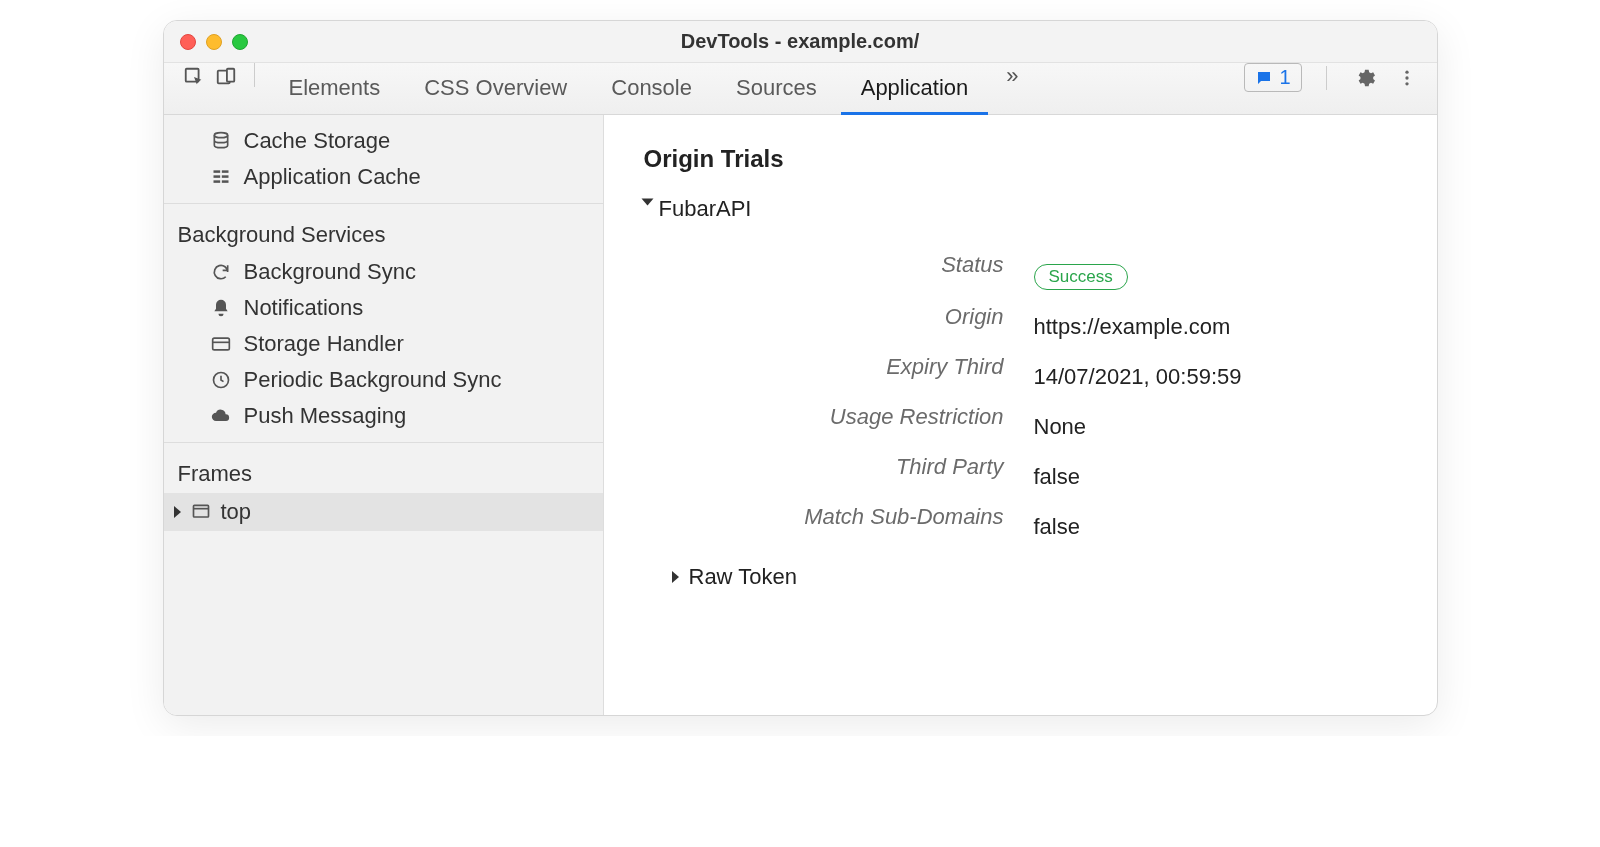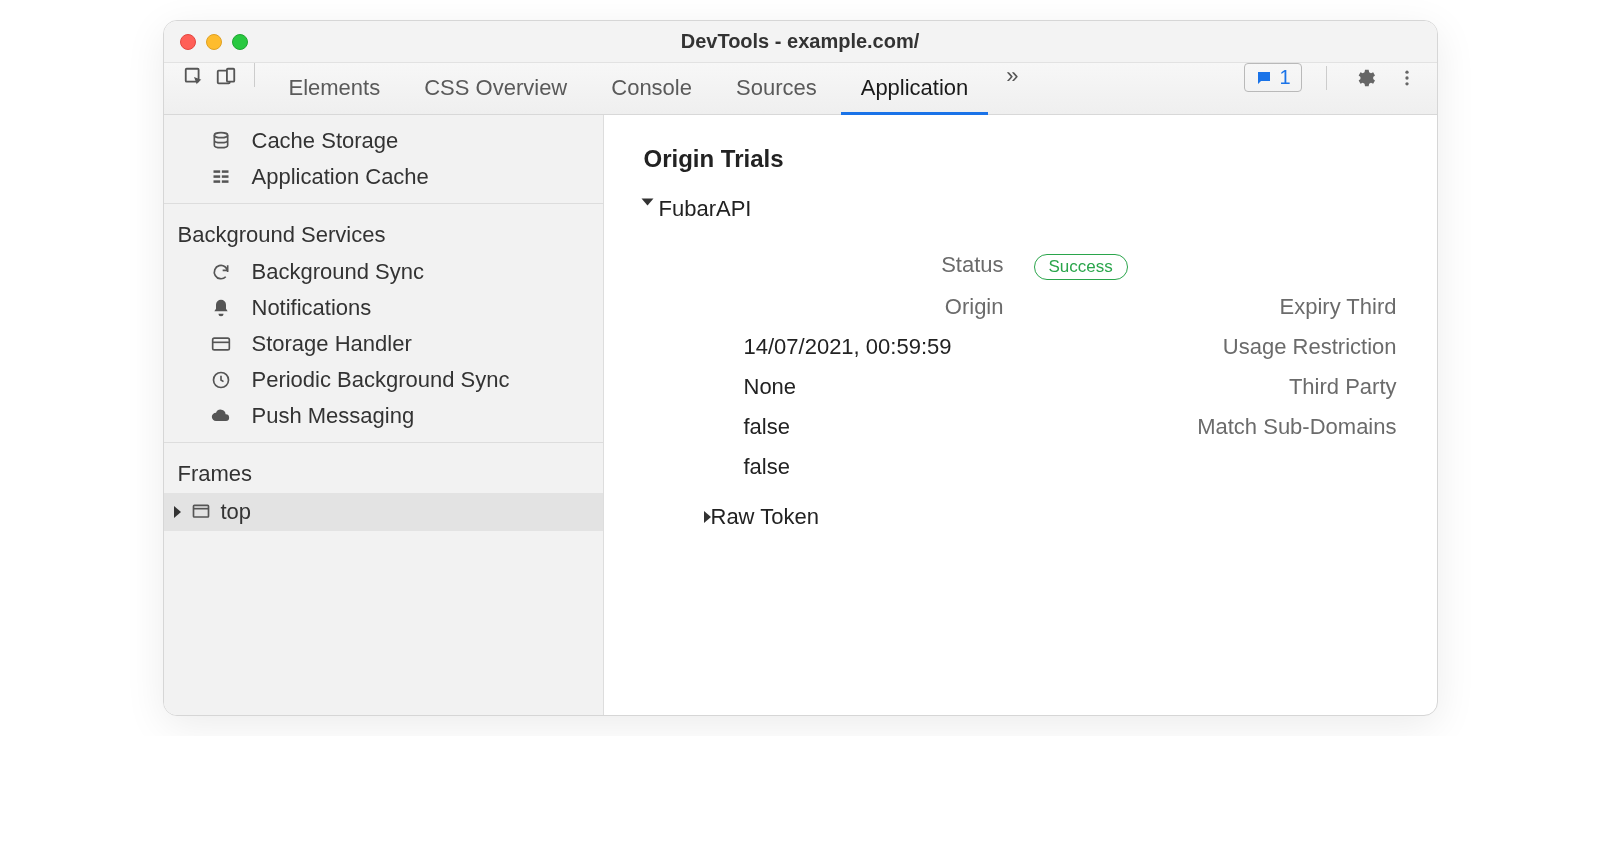--- a/index.html
+++ b/index.html
@@ -108,21 +108,21 @@
   .sidebar-section {
     padding: 8px 0 8px 0;
     border-bottom: 1px solid #ddd;
   }
   .sidebar-heading {
     padding: 10px 14px 6px 14px;
     font-size: 22px;
     color:#333;
   }
   .sidebar-item {
-    display:flex; align-items:center; gap:20px;
+    display:flex; align-items:center; gap:12px;
     padding: 5px 14px 5px 46px;
     cursor:pointer;
   }
   .sidebar-item .icon { width:22px; height:22px; color:#555; display:flex;align-items:center;justify-content:center;}
   .frames-item {
     display:flex; align-items:center; gap:10px;
     padding: 6px 14px 6px 10px;
     background:#e3e3e3;
     cursor:pointer;
   }
@@ -154,34 +154,34 @@
   .disclosure.open {
     transform: rotate(90deg);
   }
   .kv {
     display:grid;
     grid-template-columns: 260px auto;
     gap: 14px 30px;
     margin: 24px 0 24px 100px;
     font-size: 22px;
   }
-  .kv .k { text-align:right; color:#6b6b6b; }
-  .kv .v { color:#222; }
+  .kv .k { text-align:right; color:#6b6b6b;font-style:italic; }
+  .kv .v { color:#222;margin-top:10px; }
   .pill {
     display:inline-block;
     border:1px solid #2aa54b;
     color:#2aa54b;
     border-radius: 14px;
     padding: 2px 14px;
     font-size: 17px;
     background:#fff;
   }
   .raw-row {
-    display:flex; align-items:center; gap:0;
-    margin-left: 60px;
+    display:flex; align-items:center; gap:10px;
+    margin-left: 28px;
     cursor:pointer;
     font-size: 22px;
   }
   svg { display:block; }
 </style>
 </head>
 <body>
 
 <div class="window">
 
@@ -340,20 +340,21 @@
         <span>FubarAPI</span>
       </div>
 
       <div class="kv">
         <div class="k">Status</div>
         <div class="v">
           <span class="pill">Success</span>
         </div>
 
         <div class="k">Origin</div>
+        <div class="v">https://example.com</div>
 
         <div class="k">Expiry Third</div>
         <div class="v">14/07/2021, 00:59:59</div>
 
         <div class="k">Usage Restriction</div>
         <div class="v">None</div>
 
         <div class="k">Third Party</div>
         <div class="v">false</div>
 

